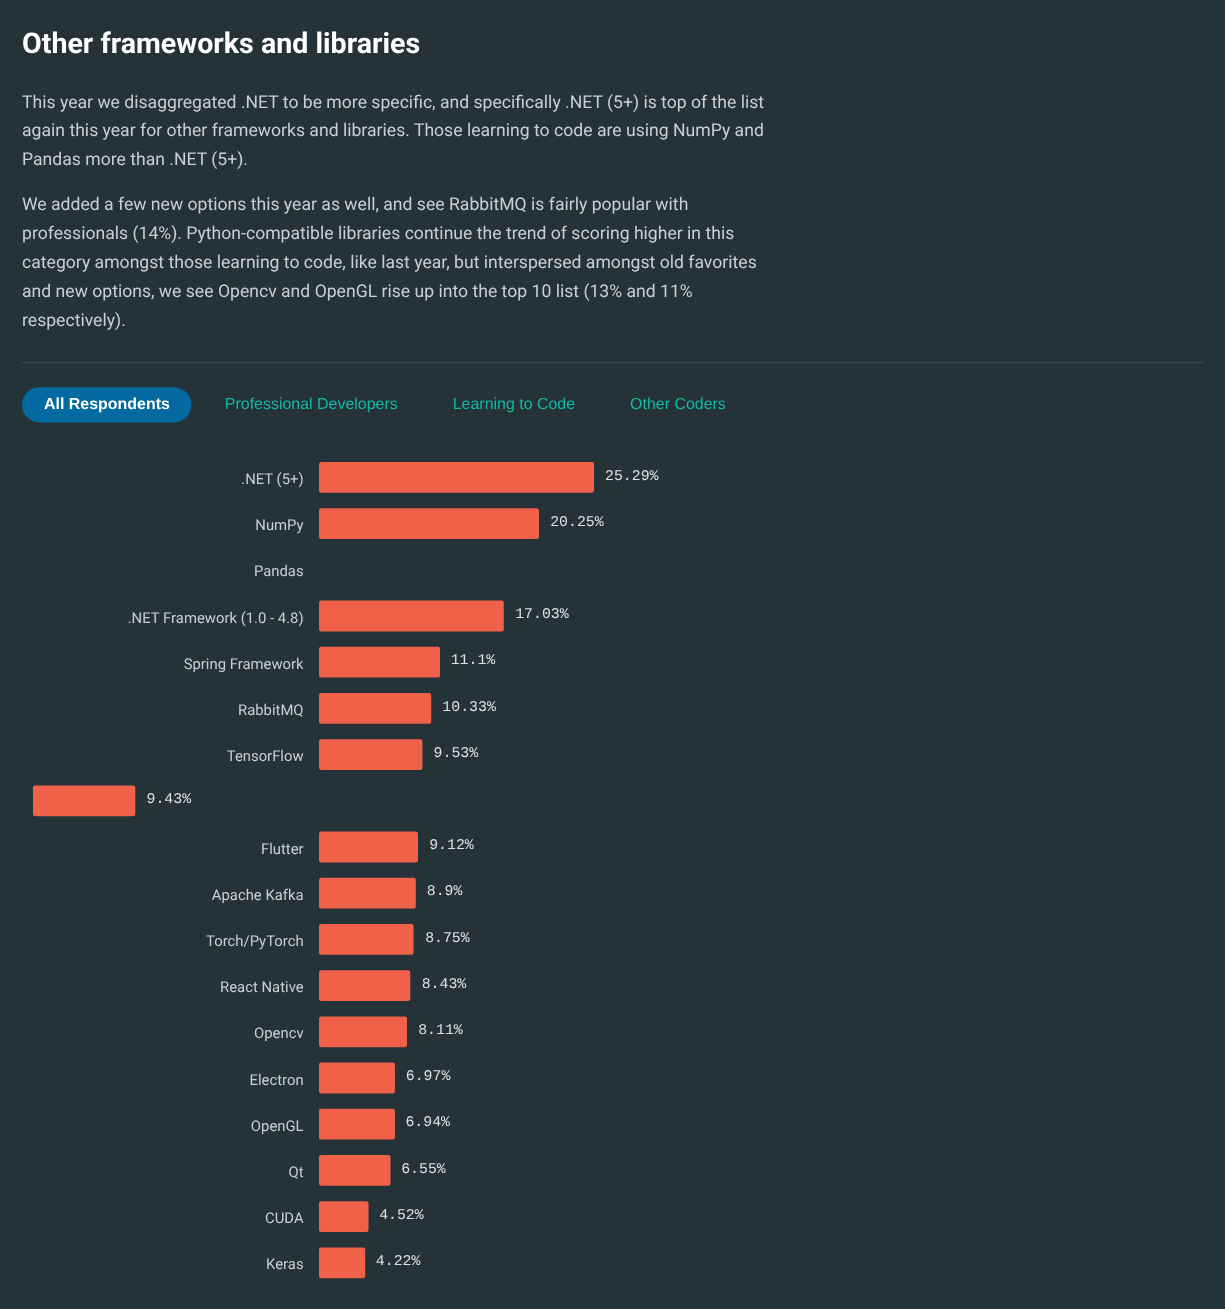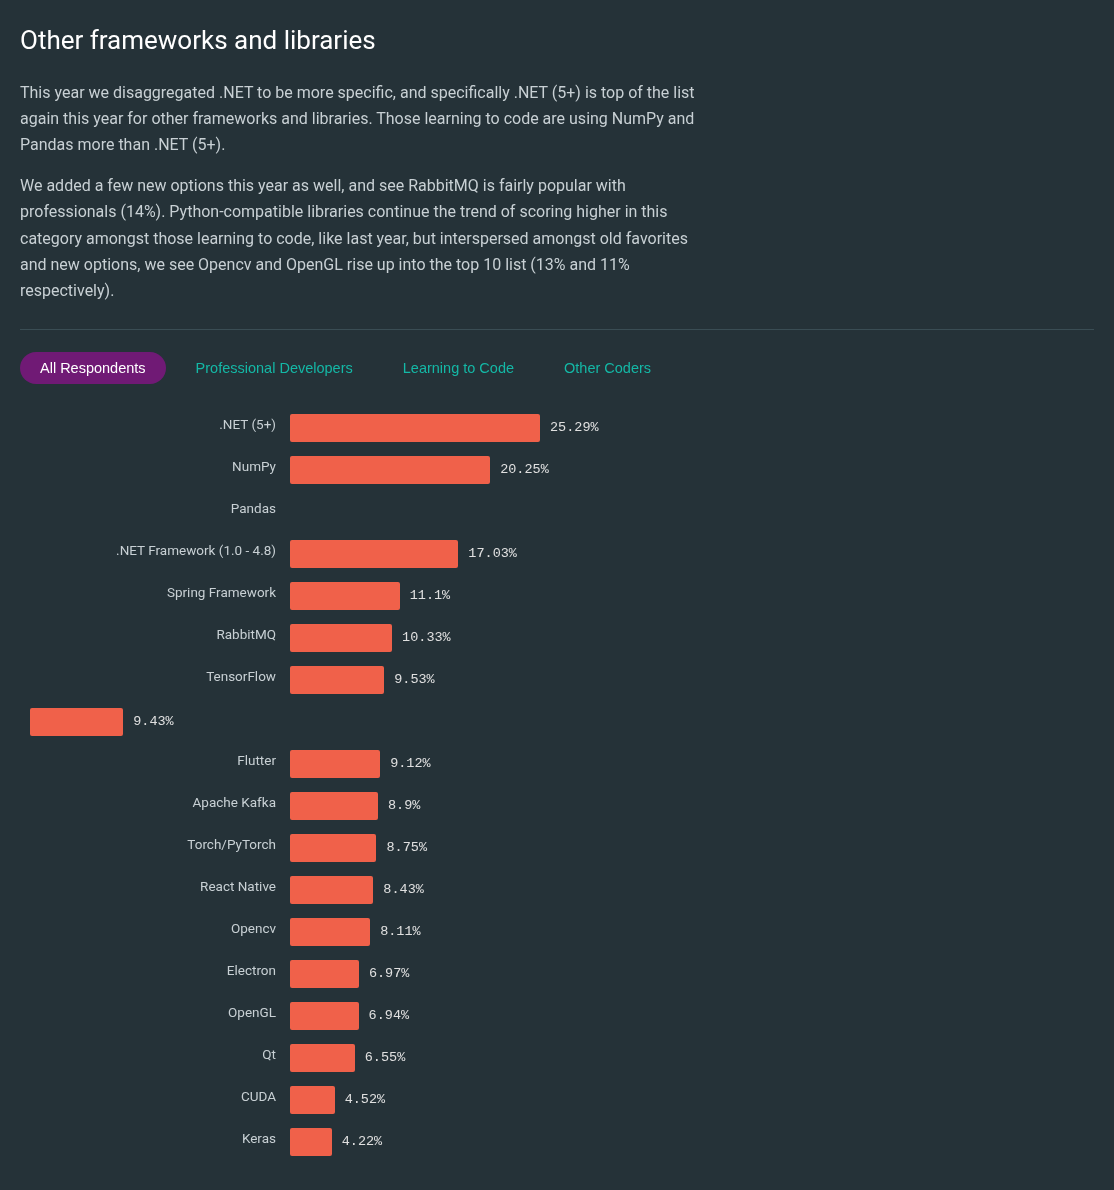--- a/index.html
+++ b/index.html
@@ -8,21 +8,21 @@
       color: #e0e0e0;
       font-family: -apple-system, BlinkMacSystemFont, 'Segoe UI', Roboto, sans-serif;
       font-size: 15px;
       line-height: 1.6;
       padding: 20px 20px;
       width: 1114px;
       min-height: 1190px;
     }
     .page-title {
       font-size: 26px;
-      font-weight: 400;
+      font-weight: 700;
       color: #ffffff;
       margin-bottom: 18px;
     }
     .description {
       color: #c8d0d4;
       font-size: 16px;
       line-height: 1.65;
       max-width: 680px;
       margin-bottom: 14px;
     }
@@ -41,30 +41,30 @@
       padding: 8px 20px;
       border-radius: 20px;
       cursor: pointer;
       font-size: 14.5px;
       color: #14b8a6;
       background: transparent;
       border: none;
       transition: background 0.2s;
     }
     .tab.active {
-      background: #701a75;
+      background: #0369a1;
       color: #ffffff;
-      font-weight: 400;
+      font-weight: 700;
     }
     .chart-container {
       padding: 0 10px;
     }
     .chart-row {
       display: flex;
-      align-items: flex-start;
+      align-items: flex-end;
       margin-bottom: 8px;
       height: 34px;
     }
     .bar-label {
       width: 260px;
       text-align: right;
       padding-right: 14px;
       font-size: 13.5px;
       color: #c8d0d4;
       flex-shrink: 0;

